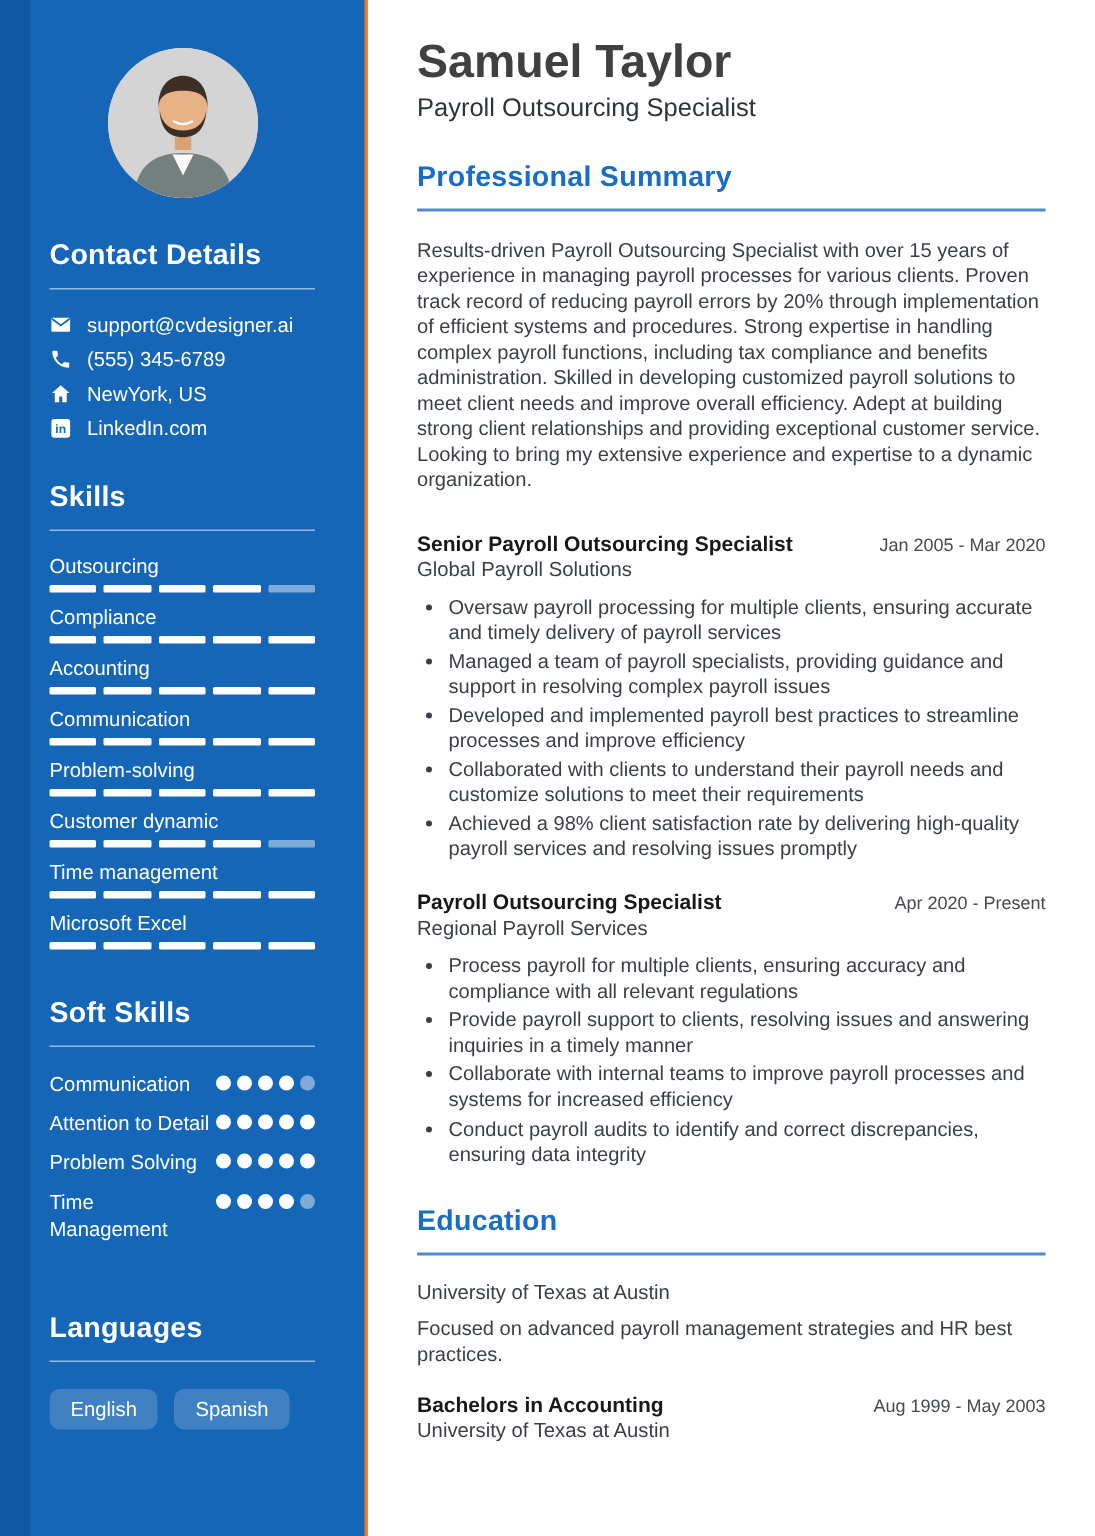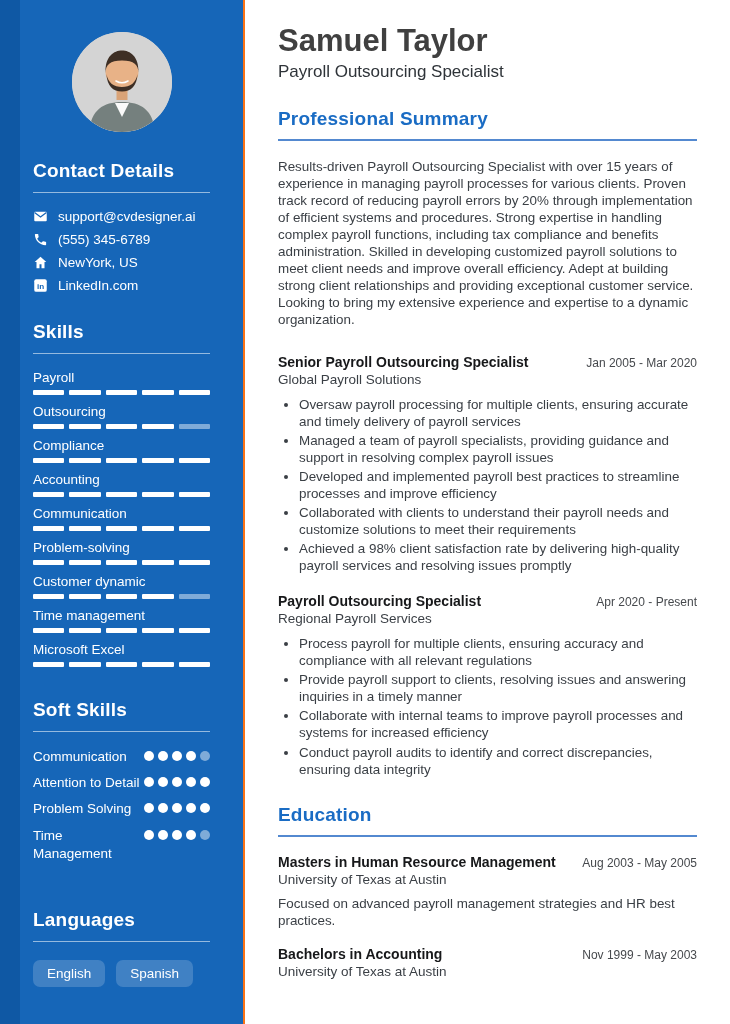--- a/index.html
+++ b/index.html
@@ -114,30 +114,20 @@
             </span>
             <span class="contact-text">LinkedIn.com</span>
           </li>
         </ul>
     </section>
 
     <section class="side-section">
       <h2 class="side-title">Skills</h2>
       <div class="skills-list" id="skills-list">
           <div class="skill">
-            <div class="skill-name">Payroll</div>
-            <div class="skill-bar">
-              <span class="seg"></span>
-              <span class="seg"></span>
-              <span class="seg"></span>
-              <span class="seg"></span>
-              <span class="seg"></span>
-            </div>
-          </div>
-          <div class="skill">
             <div class="skill-name">Outsourcing</div>
             <div class="skill-bar">
               <span class="seg"></span>
               <span class="seg"></span>
               <span class="seg"></span>
               <span class="seg"></span>
               <span class="seg light"></span>
             </div>
           </div>
           <div class="skill">
@@ -306,30 +296,26 @@
               <li>Conduct payroll audits to identify and correct discrepancies, ensuring data integrity</li>
             </ul>
           </div>
         </div>
     </section>
 
     <section class="section">
       <h2 class="sec-title">Education</h2>
       <div id="degrees">
           <div class="degree">
-            <div class="job-head">
-              <h3 class="job-title">Masters in Human Resource Management</h3>
-              <span class="job-date">Aug 2003 - May 2005</span>
-            </div>
             <div class="job-company">University of Texas at Austin</div>
             <p class="degree-desc">Focused on advanced payroll management strategies and HR best practices.</p>
           </div>
           <div class="degree">
             <div class="job-head">
               <h3 class="job-title">Bachelors in Accounting</h3>
-              <span class="job-date">Nov 1999 - May 2003</span>
+              <span class="job-date">Aug 1999 - May 2003</span>
             </div>
             <div class="job-company">University of Texas at Austin</div>
           </div>
         </div>
     </section>
   </main>
 </div>
 
 </body></html>

